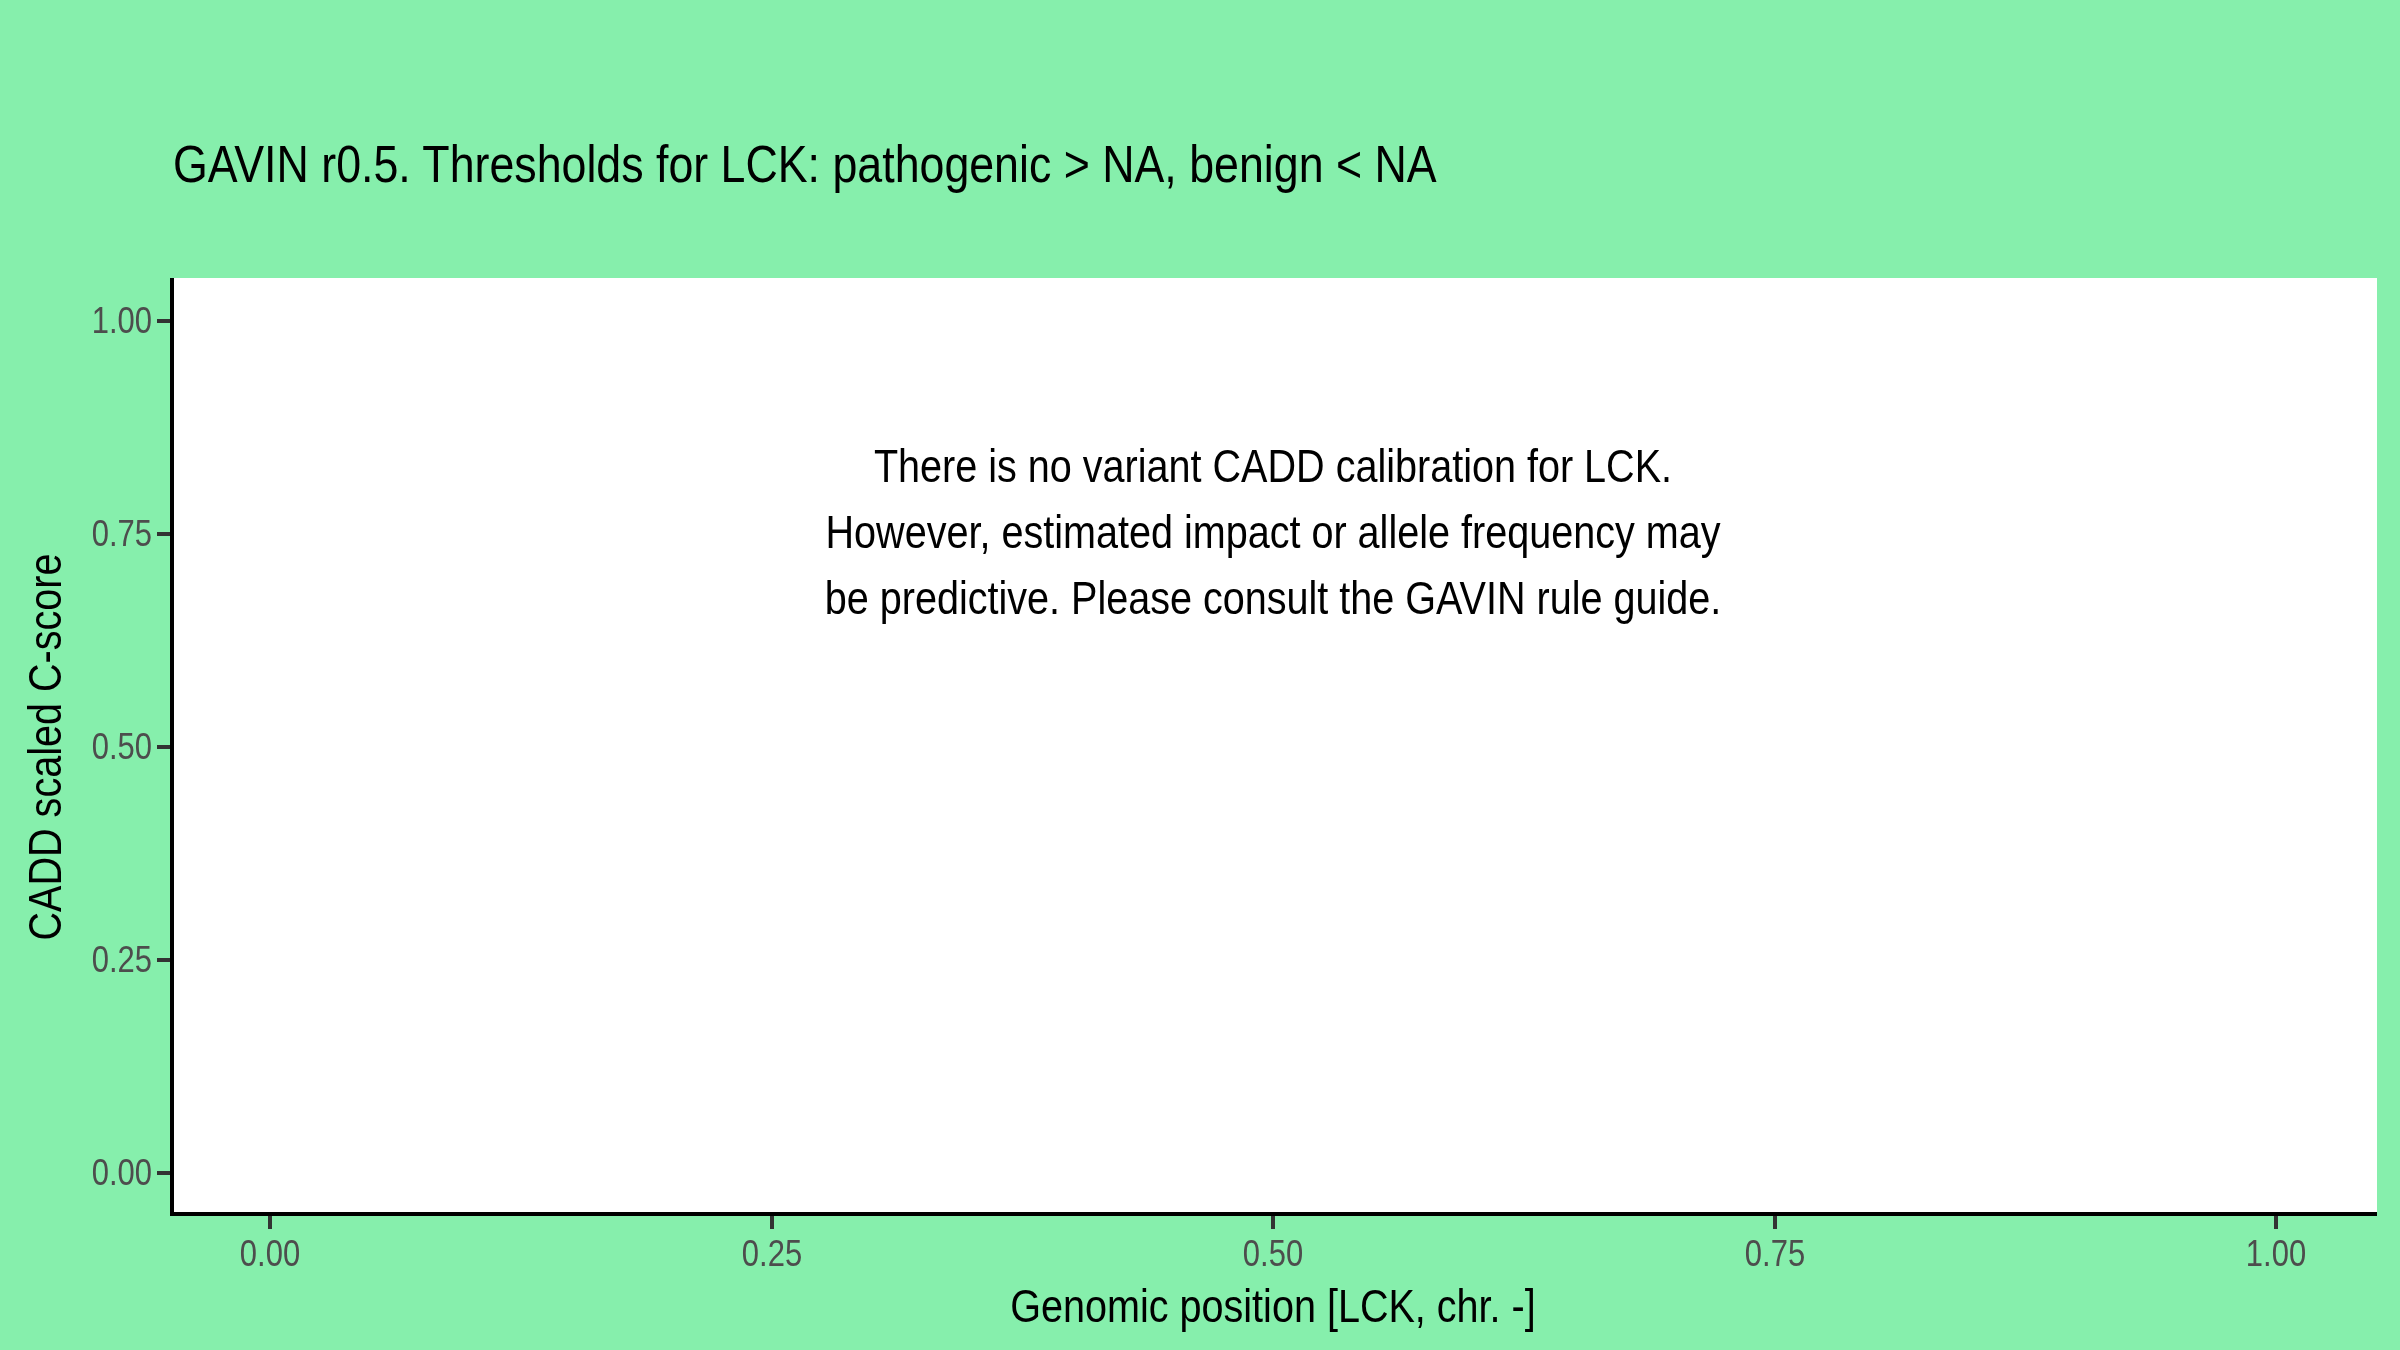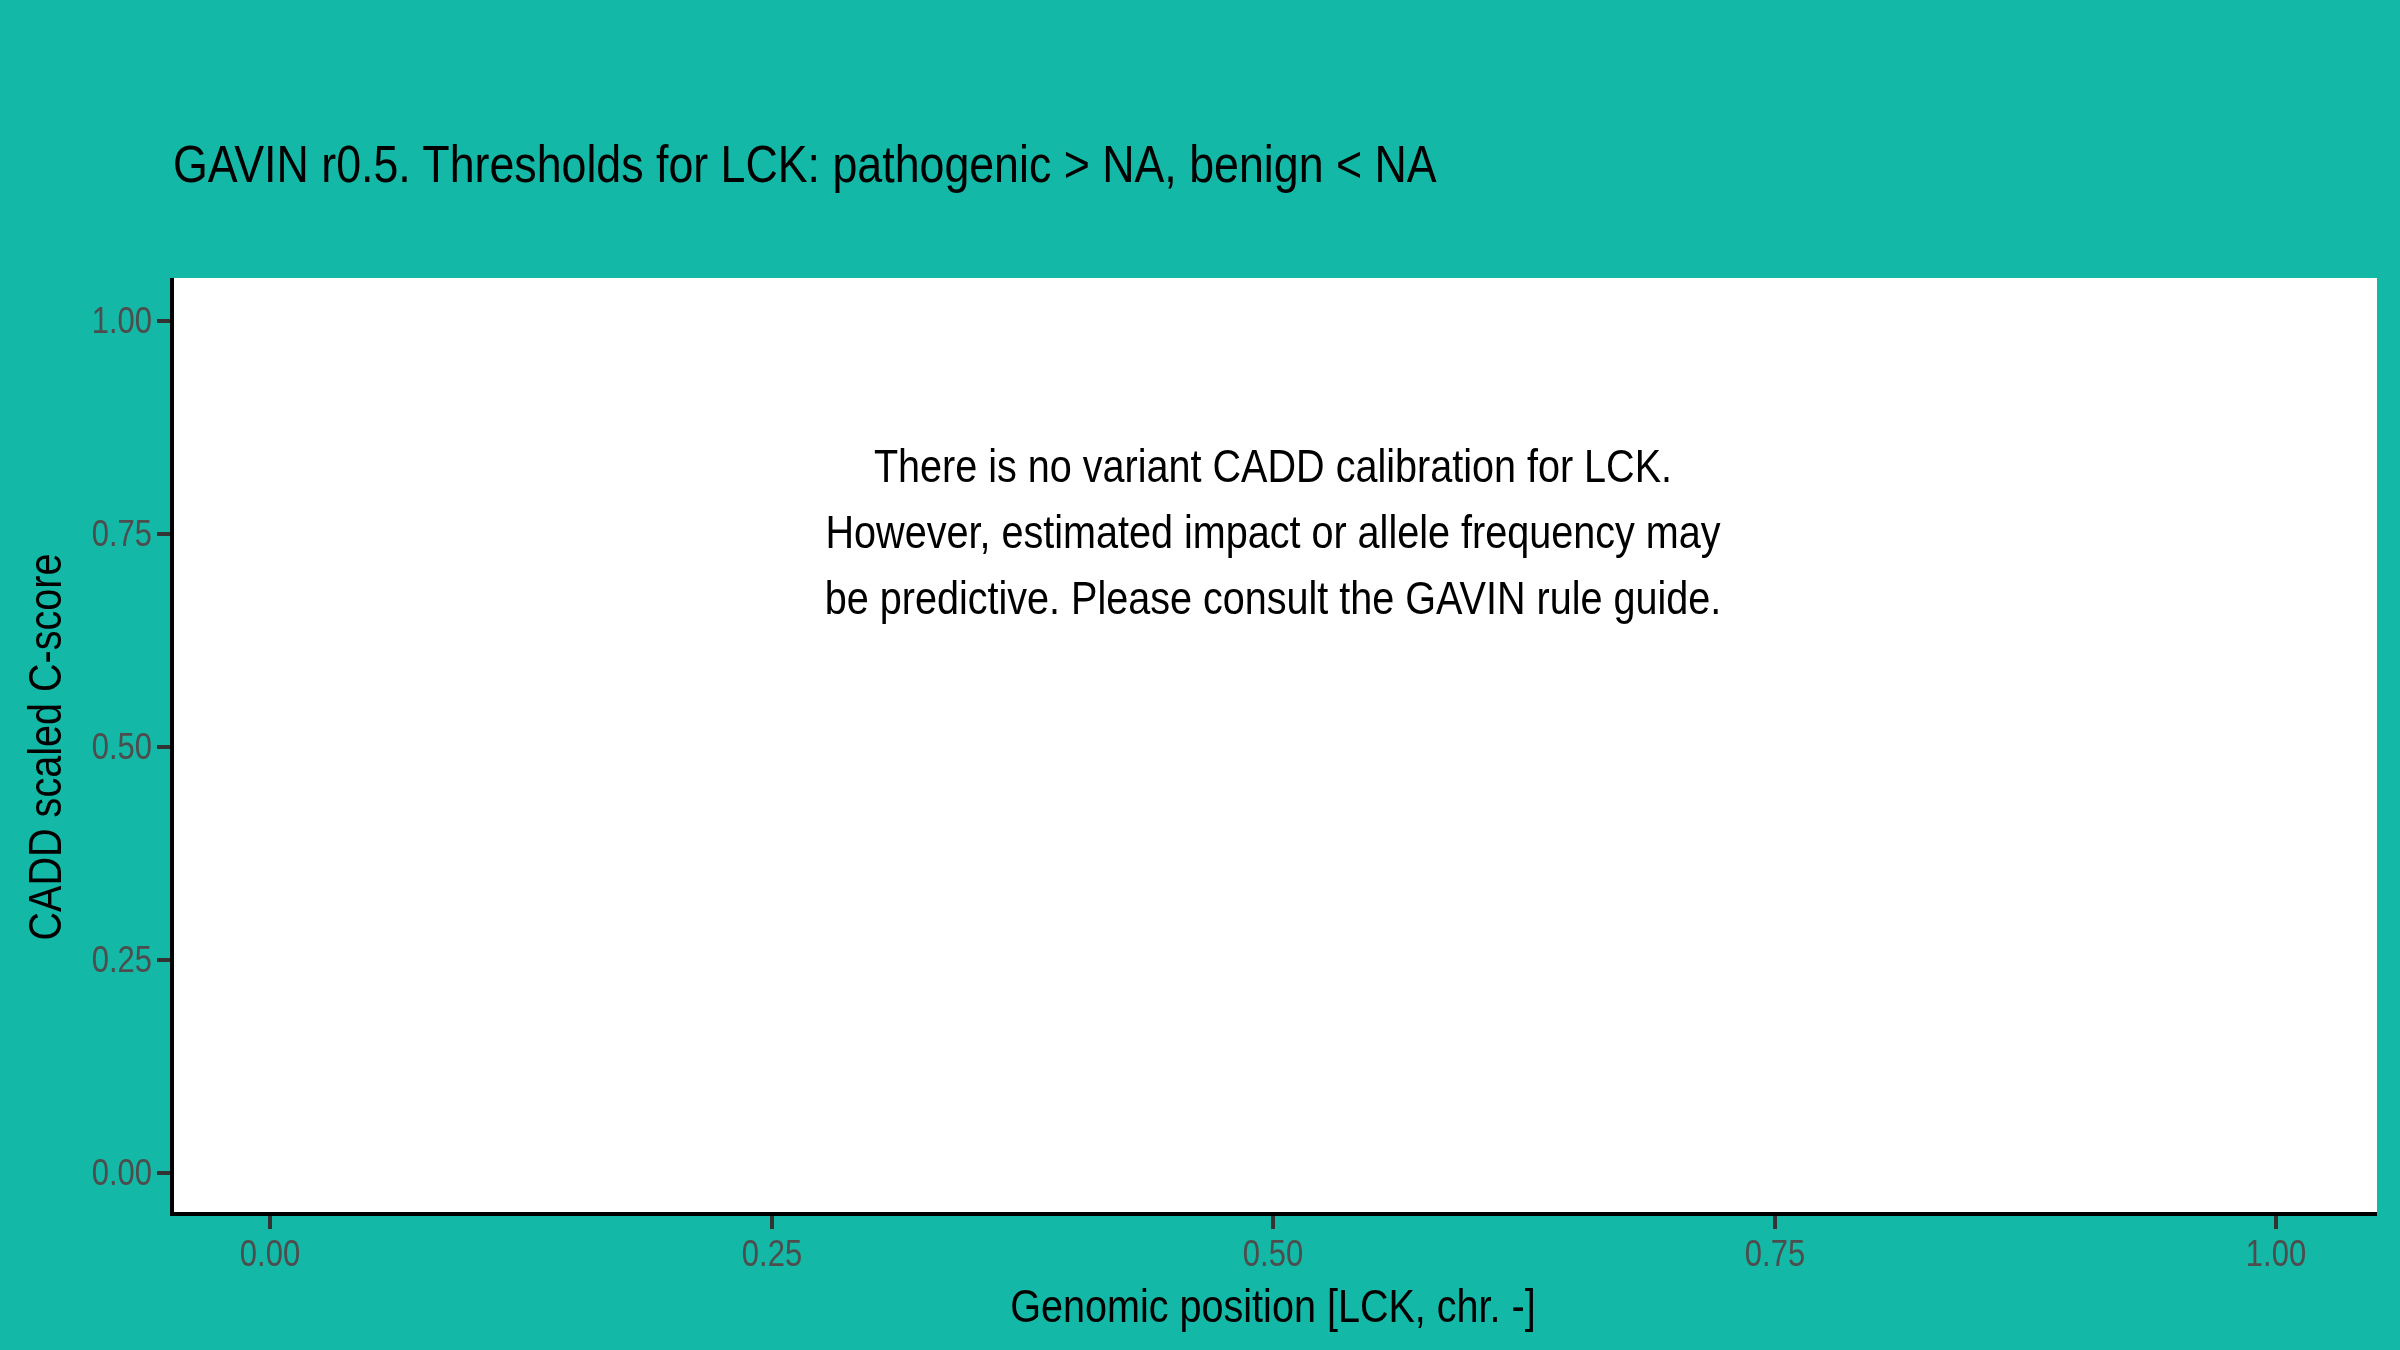--- a/index.html
+++ b/index.html
@@ -1,17 +1,17 @@
 <!DOCTYPE html>
 <html><head>
 <meta charset="utf-8">
 <style>
   html,body{margin:0;padding:0;background:#fff;}
   #figure{
-    position:relative;width:2400px;height:1350px;background:#14b8a6;overflow:hidden;
+    position:relative;width:2400px;height:1350px;background:#86efac;overflow:hidden;
     font-family:"Liberation Sans",sans-serif;color:#000;
   }
   .cond{transform:scaleX(0.86);}
   
   #plot-title{
     position:absolute;left:173px;top:14px;width:2100px;
     font-size:52px;line-height:60px;color:#000;white-space:pre;
     transform-origin:left top;
   }
   

